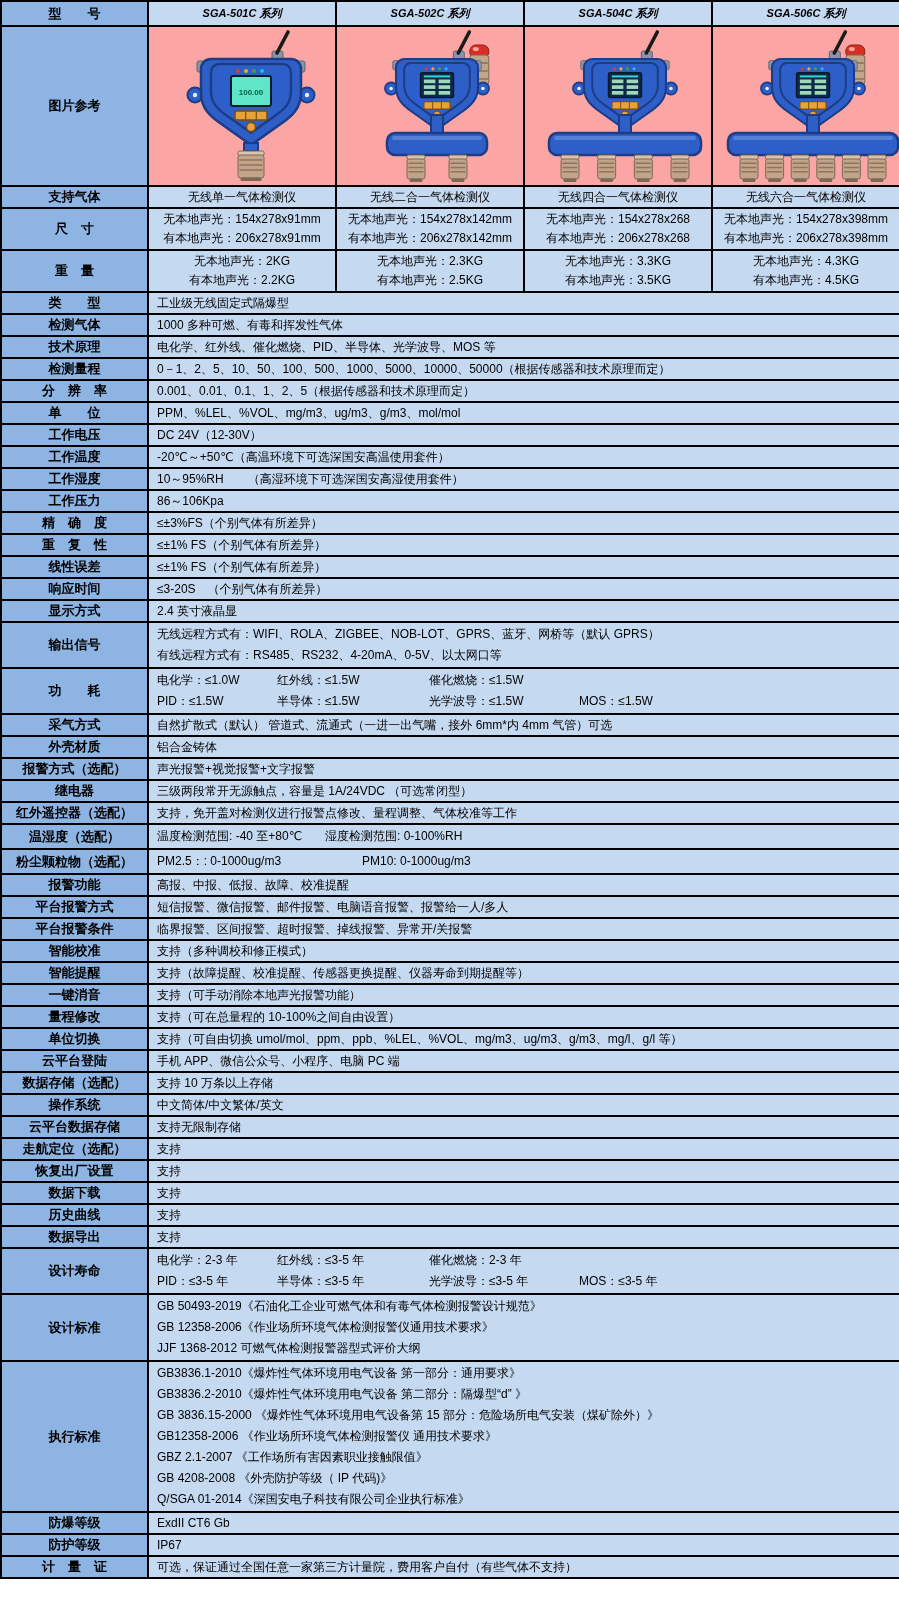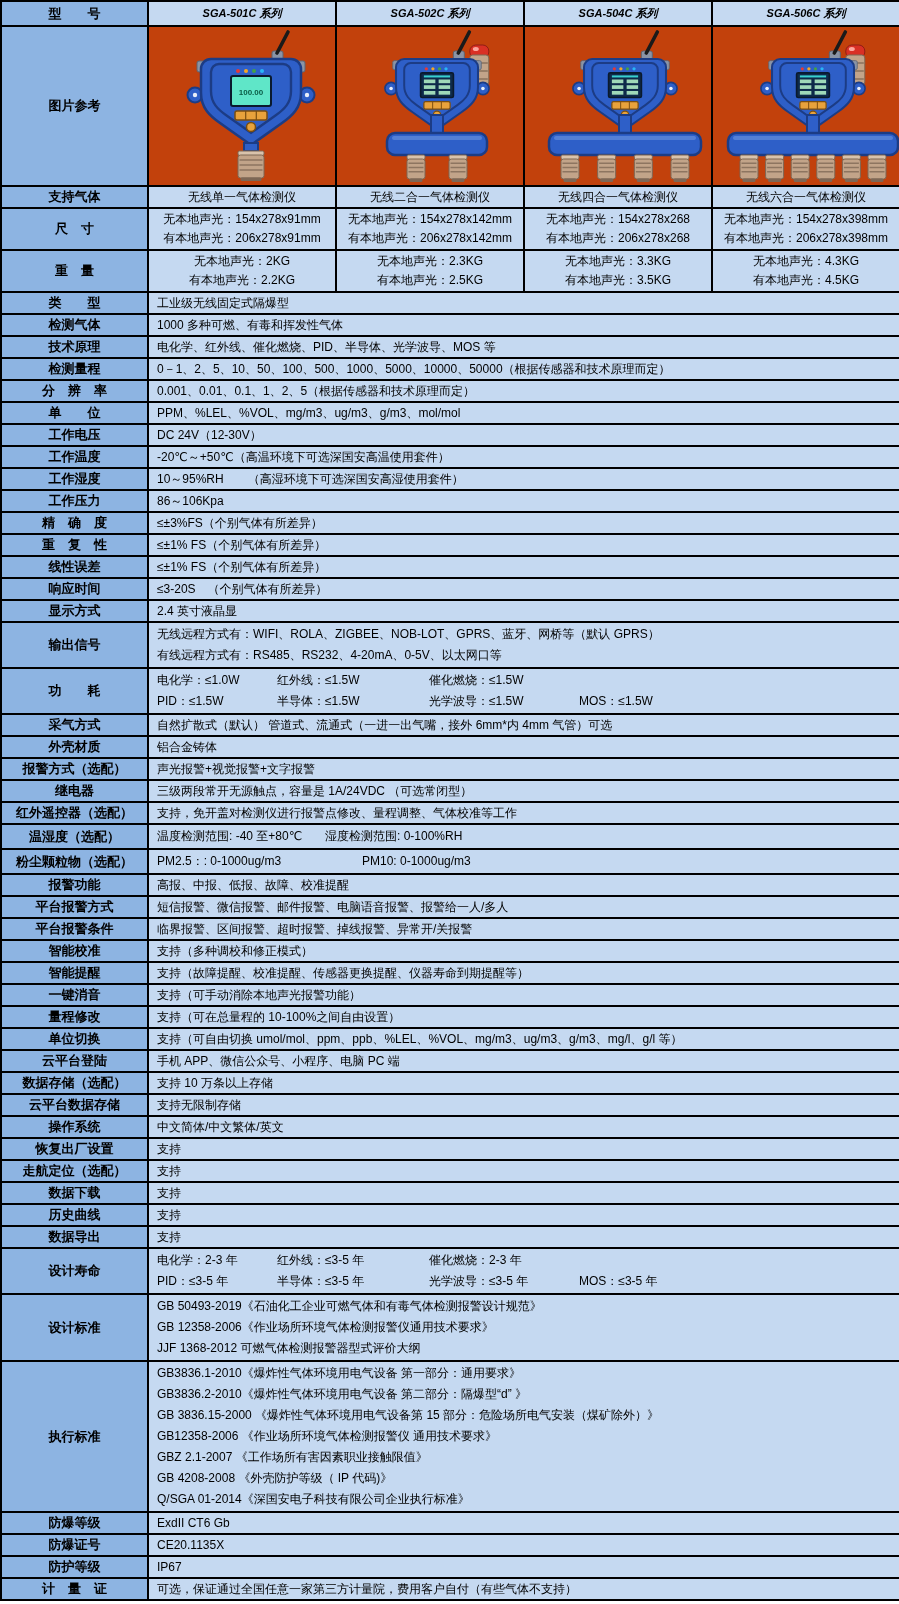--- a/index.html
+++ b/index.html
@@ -8,21 +8,21 @@
     --border:#000000;
   }
   html,body{margin:0;padding:0;background:#fff;}
   body{width:899px;font-family:"Liberation Sans","DejaVu Sans",sans-serif;color:#000;}
   table{border-collapse:collapse;table-layout:fixed;width:899px;}
   th,td{border:2px solid var(--border);overflow:hidden;vertical-align:middle;}
   th.lbl{background:var(--label-bg);font-size:13px;font-weight:bold;text-align:center;padding:0 2px;}
   th.model{background:var(--value-bg);font-size:11px;font-weight:bold;text-align:center;font-style:italic;}
   td.val{background:var(--value-bg);font-size:12px;padding:1px 6px 1px 8px;text-align:left;}
   td.val-c{background:var(--value-bg);font-size:12px;text-align:center;padding:1px 6px;}
-  td.img-cell{background:#c2410c;text-align:right;padding:2px 12px;}
+  td.img-cell{background:#fca5a5;text-align:right;padding:2px 12px;}
   tr{height:22px;}
   tr.r-head{height:25px;}
   tr.r-img{height:160px;}
   tr.r-2l{height:42px;margin-left:29px;}
   .cell2 div{line-height:19px;white-space:nowrap;}
   .line{line-height:21px;white-space:nowrap;}
   .seg{display:inline-block;white-space:nowrap;}
   
   [data-name="row-power"] .seg:nth-child(1),
   [data-name="row-design-life"] .seg:nth-child(1){width:120px;}
@@ -466,34 +466,34 @@
         <td class="val" colspan="4" data-name="row-value">支持（可自由切换 umol/mol、ppm、ppb、%LEL、%VOL、mg/m3、ug/m3、g/m3、mg/l、g/l 等）</td>
       </tr>
       <tr data-name="row-cloud-login">
         <th class="lbl" data-name="row-label">云平台登陆</th>
         <td class="val" colspan="4" data-name="row-value">手机 APP、微信公众号、小程序、电脑 PC 端</td>
       </tr>
       <tr data-name="row-data-storage">
         <th class="lbl" data-name="row-label">数据存储（选配）</th>
         <td class="val" colspan="4" data-name="row-value">支持 10 万条以上存储</td>
       </tr>
+      <tr data-name="row-os">
+        <th class="lbl" data-name="row-label">操作系统</th>
+        <td class="val" colspan="4" data-name="row-value">中文简体/中文繁体/英文</td>
+      </tr>
       <tr data-name="row-cloud-storage">
         <th class="lbl" data-name="row-label">云平台数据存储</th>
         <td class="val" colspan="4" data-name="row-value">支持无限制存储</td>
       </tr>
-      <tr data-name="row-os">
-        <th class="lbl" data-name="row-label">操作系统</th>
-        <td class="val" colspan="4" data-name="row-value">中文简体/中文繁体/英文</td>
+      <tr data-name="row-navigation">
+        <th class="lbl" data-name="row-label">走航定位（选配）</th>
+        <td class="val" colspan="4" data-name="row-value">支持</td>
       </tr>
       <tr data-name="row-factory-reset">
         <th class="lbl" data-name="row-label">恢复出厂设置</th>
-        <td class="val" colspan="4" data-name="row-value">支持</td>
-      </tr>
-      <tr data-name="row-navigation">
-        <th class="lbl" data-name="row-label">走航定位（选配）</th>
         <td class="val" colspan="4" data-name="row-value">支持</td>
       </tr>
       <tr data-name="row-data-download">
         <th class="lbl" data-name="row-label">数据下载</th>
         <td class="val" colspan="4" data-name="row-value">支持</td>
       </tr>
       <tr data-name="row-history-curve">
         <th class="lbl" data-name="row-label">历史曲线</th>
         <td class="val" colspan="4" data-name="row-value">支持</td>
       </tr>
@@ -525,24 +525,20 @@
           <div class="line" data-name="value-line">GB12358-2006 《作业场所环境气体检测报警仪 通用技术要求》</div>
           <div class="line" data-name="value-line">GBZ 2.1-2007 《工作场所有害因素职业接触限值》</div>
           <div class="line" data-name="value-line">GB 4208-2008 《外壳防护等级（ IP 代码)》</div>
           <div class="line" data-name="value-line">Q/SGA 01-2014《深国安电子科技有限公司企业执行标准》</div>
         </td>
       </tr>
       <tr data-name="row-explosion-proof-grade">
         <th class="lbl" data-name="row-label">防爆等级</th>
         <td class="val" colspan="4" data-name="row-value">ExdII CT6 Gb</td>
       </tr>
-      <tr data-name="row-explosion-proof-cert">
-        <th class="lbl" data-name="row-label">防爆证号</th>
-        <td class="val" colspan="4" data-name="row-value">CE20.1135X</td>
-      </tr>
       <tr data-name="row-protection-grade">
         <th class="lbl" data-name="row-label">防护等级</th>
         <td class="val" colspan="4" data-name="row-value">IP67</td>
       </tr>
       <tr data-name="row-metrology-cert">
         <th class="lbl" data-name="row-label">计　量　证</th>
         <td class="val" colspan="4" data-name="row-value">可选，保证通过全国任意一家第三方计量院，费用客户自付（有些气体不支持）</td>
       </tr>
     </tbody>
 </table>

